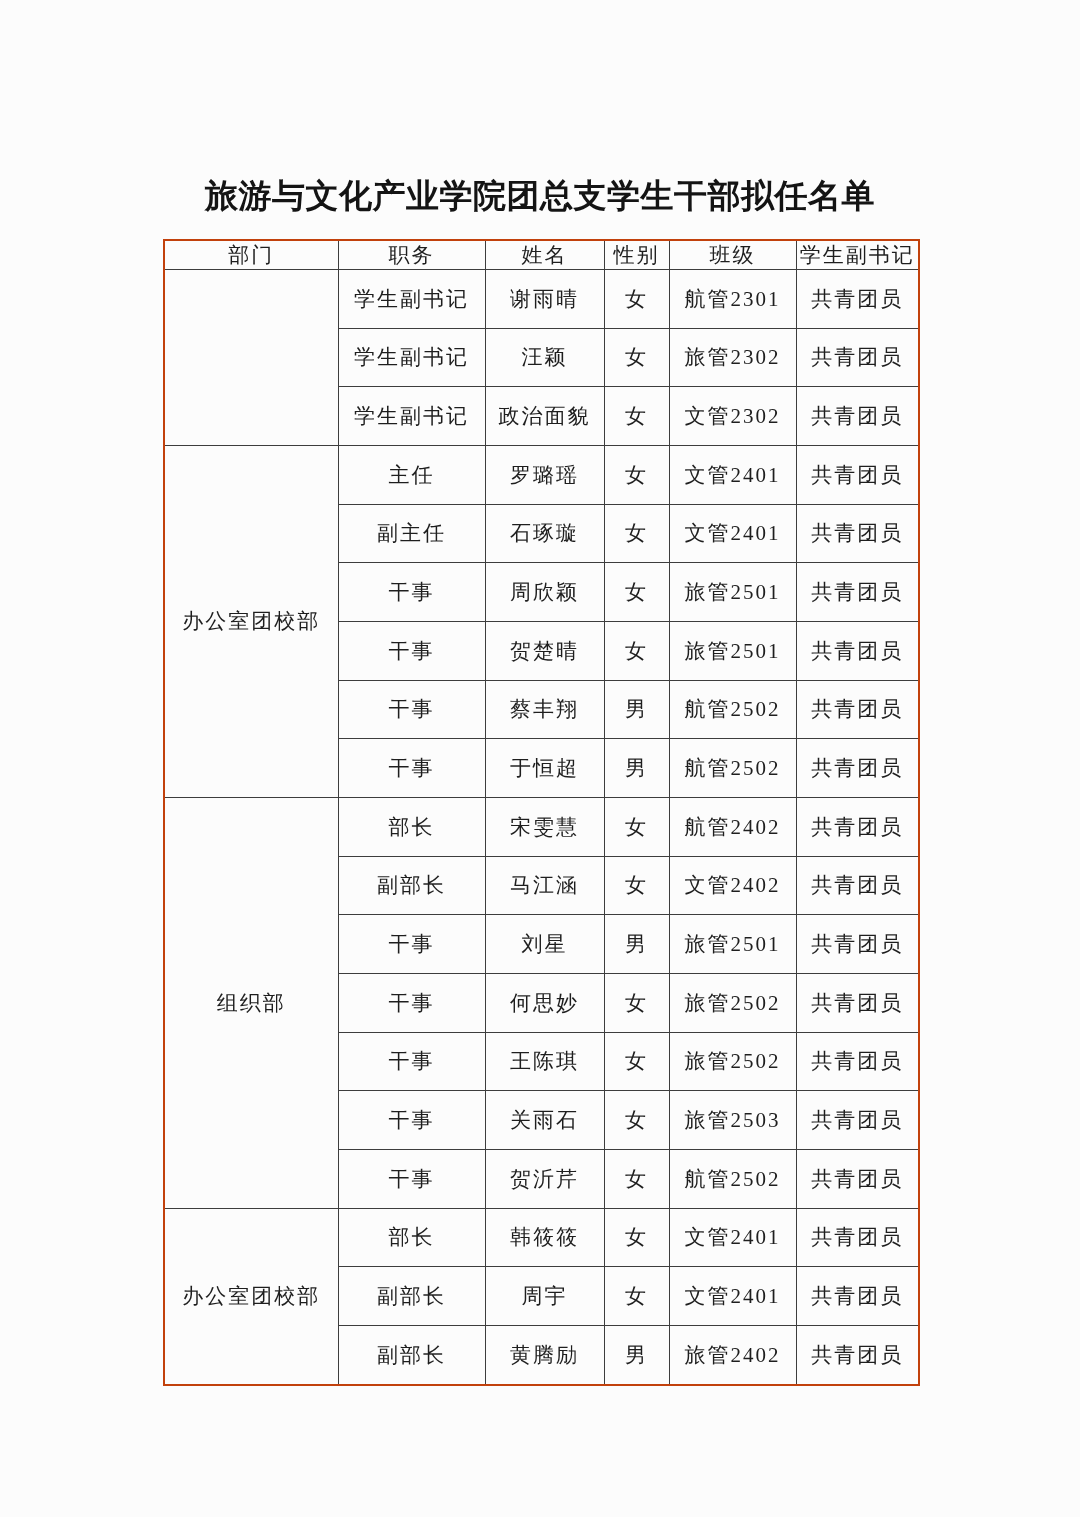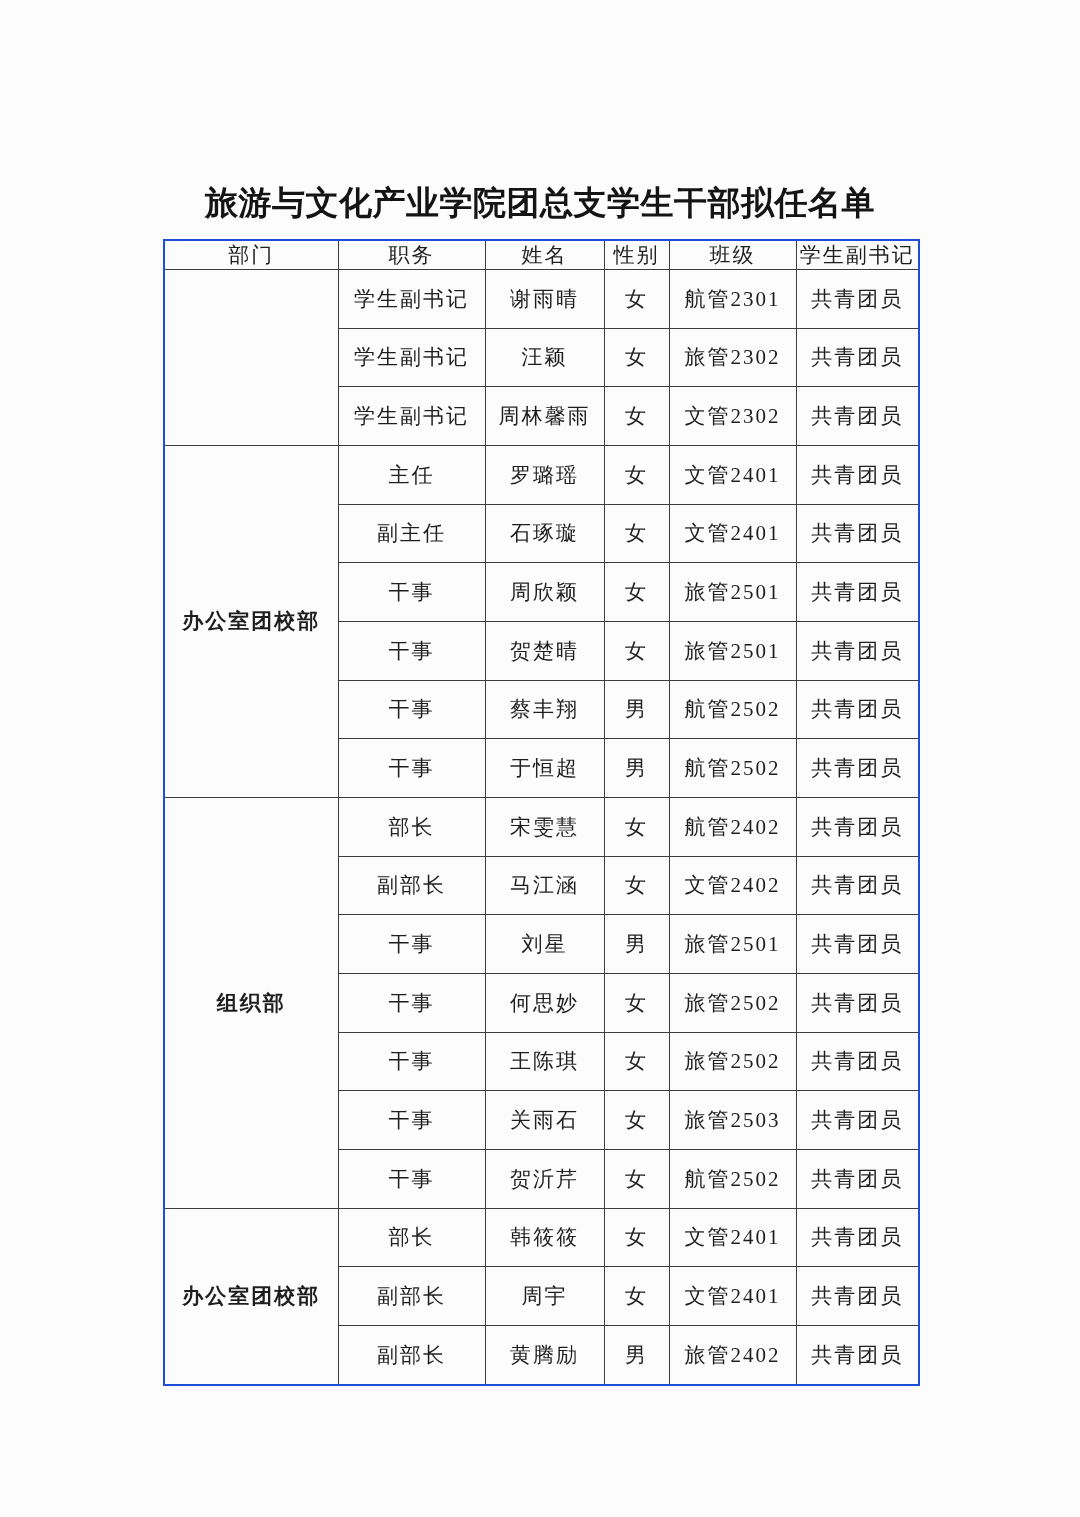--- a/index.html
+++ b/index.html
@@ -20,50 +20,48 @@
   .doc-title {
     position: absolute;
     top: 174px;
     left: 0;
     width: 1080px;
     text-align: center;
     font-size: 33px;
     font-weight: 700;
     letter-spacing: 0.5px;
     color: #141414;
-    margin-top: 7px;
   }
   table.roster {
     position: absolute;
     top: 239px;
     left: 163px;
     width: 755px;
     height: 1147px;
     border-collapse: collapse;
     table-layout: fixed;
-    border: 2px solid #1d4ed8;
+    border: 2px solid #c2410c;
   }
   table.roster th,
   table.roster td {
     border: 1px solid #3d3d3d;
     text-align: center;
     vertical-align: middle;
     font-size: 21px;
     font-weight: 400;
     letter-spacing: 2px;
     color: #1e1e1e;
     padding: 0 2px;
     background: transparent;
   }
   table.roster th {
     font-weight: 400;
   }
   table.roster td.dept {
     letter-spacing: 2px;
-    font-weight: bold;
   }
 </style>
 </head>
 <body>
 
 <div class="page">
 
   <h1 class="doc-title">旅游与文化产业学院团总支学生干部拟任名单</h1>
 
   <table class="roster">
@@ -96,21 +94,21 @@
         </tr>
         <tr>
           <td>学生副书记</td>
           <td>汪颖</td>
           <td>女</td>
           <td>旅管2302</td>
           <td>共青团员</td>
         </tr>
         <tr>
           <td>学生副书记</td>
-          <td>周林馨雨</td>
+          <td>政治面貌</td>
           <td>女</td>
           <td>文管2302</td>
           <td>共青团员</td>
         </tr>
         <tr>
           <td rowspan="6" class="dept">办公室团校部</td>
           <td>主任</td>
           <td>罗璐瑶</td>
           <td>女</td>
           <td>文管2401</td>

